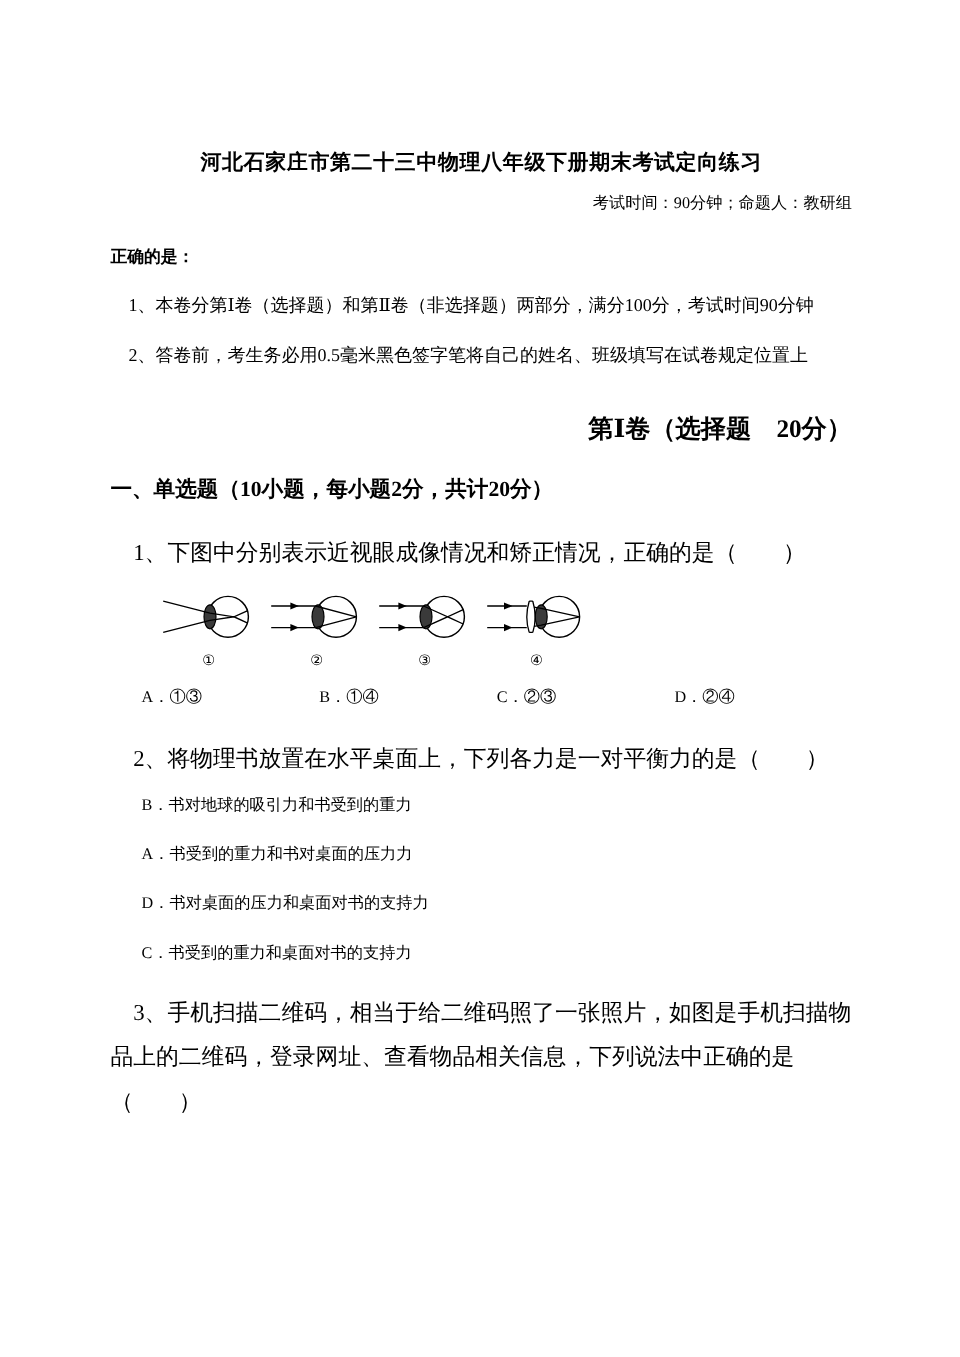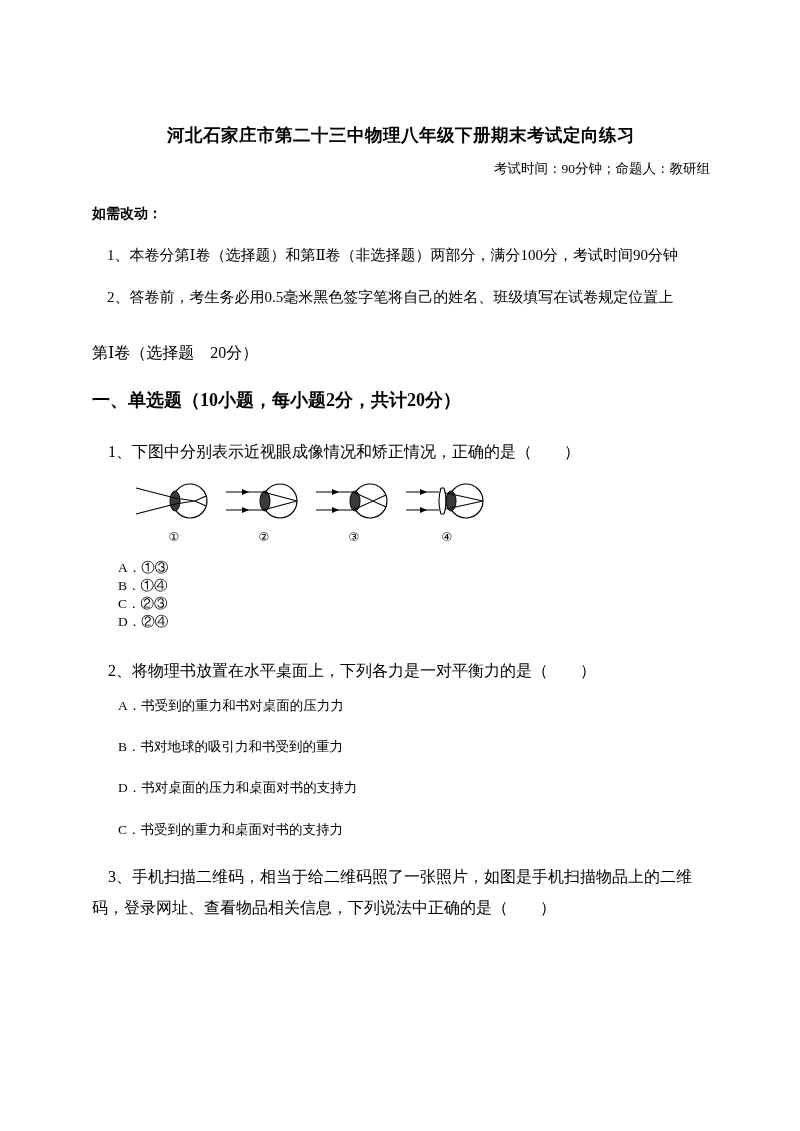--- a/index.html
+++ b/index.html
@@ -36,32 +36,32 @@
       font-weight: bold;
       margin: 0 0 18px 0;
     }
     p.notice {
       font-size: 15px;
       line-height: 1.95;
       margin: 0 0 13px 0;
       text-indent: 1em;
     }
     .section-heading {
-      font-size: 16px;
-      font-weight: normal;
-      text-align: left;
+      font-size: 21px;
+      font-weight: bold;
+      text-align: right;
       margin: 30px 0 24px 0;
     }
     .part-heading {
       font-size: 18px;
       font-weight: bold;
       margin: 0 0 24px 0;
     }
     p.question {
-      font-size: 16px;
+      font-size: 19px;
       line-height: 1.95;
       margin: 0 0 10px 0;
       text-indent: 1em;
     }
     .figure-row {
       display: flex;
       align-items: flex-start;
       gap: 10px;
       margin: 8px 0 12px 42px;
     }
@@ -71,21 +71,20 @@
       align-items: center;
     }
     .fig-label {
       font-size: 12px;
       margin-top: 1px;
     }
     .options-row {
       display: flex;
       margin: 14px 0 24px 26px;
       font-size: 13.5px;
-      flex-direction: column;
     }
     .options-row .opt {
       width: 155px;
     }
     .options-list {
       margin: 4px 0 18px 26px;
     }
     .options-list p.opt-line {
       font-size: 13.5px;
       line-height: 1.5;
@@ -95,21 +94,21 @@
   </style>
 </head>
 <body>
 
 <div class="page">
 
   <h1 class="title">河北石家庄市第二十三中物理八年级下册期末考试定向练习</h1>
 
   <div class="subtitle">考试时间：90分钟；命题人：教研组</div>
 
-  <div class="notice-heading">如需改动：</div>
+  <div class="notice-heading">正确的是：</div>
 
   <p class="notice">1、本卷分第Ⅰ卷（选择题）和第Ⅱ卷（非选择题）两部分，满分100分，考试时间90分钟</p>
   <p class="notice">2、答卷前，考生务必用0.5毫米黑色签字笔将自己的姓名、班级填写在试卷规定位置上</p>
 
   <h2 class="section-heading">第Ⅰ卷（选择题　20分）</h2>
 
   <h3 class="part-heading">一、单选题（10小题，每小题2分，共计20分）</h3>
 
   <p class="question">1、下图中分别表示近视眼成像情况和矫正情况，正确的是（　　）</p>
 
@@ -163,21 +162,21 @@
   <div class="options-row">
     <span class="opt">A．①③</span>
     <span class="opt">B．①④</span>
     <span class="opt">C．②③</span>
     <span class="opt">D．②④</span>
   </div>
 
   <p class="question">2、将物理书放置在水平桌面上，下列各力是一对平衡力的是（　　）</p>
 
   <div class="options-list">
+    <p class="opt-line">B．书对地球的吸引力和书受到的重力</p>
     <p class="opt-line">A．书受到的重力和书对桌面的压力力</p>
-    <p class="opt-line">B．书对地球的吸引力和书受到的重力</p>
     <p class="opt-line">D．书对桌面的压力和桌面对书的支持力</p>
     <p class="opt-line">C．书受到的重力和桌面对书的支持力</p>
   </div>
 
   <p class="question">3、手机扫描二维码，相当于给二维码照了一张照片，如图是手机扫描物品上的二维码，登录网址、查看物品相关信息，下列说法中正确的是（　　）</p>
 
 </div>
 
 </body></html>

